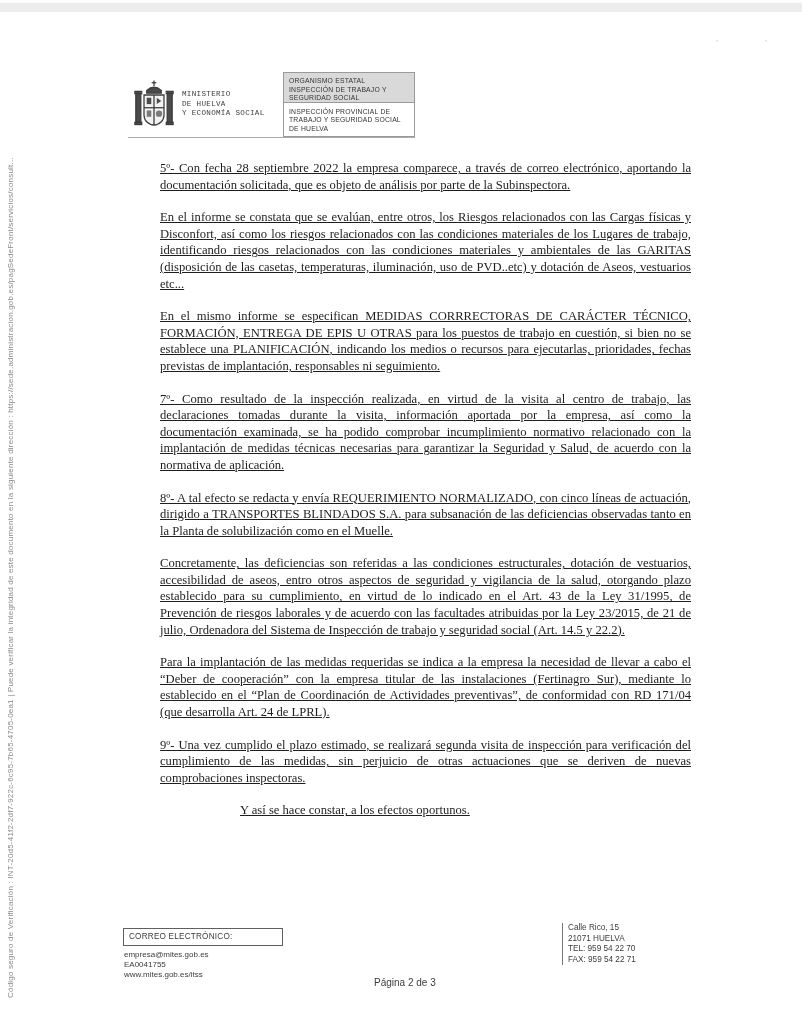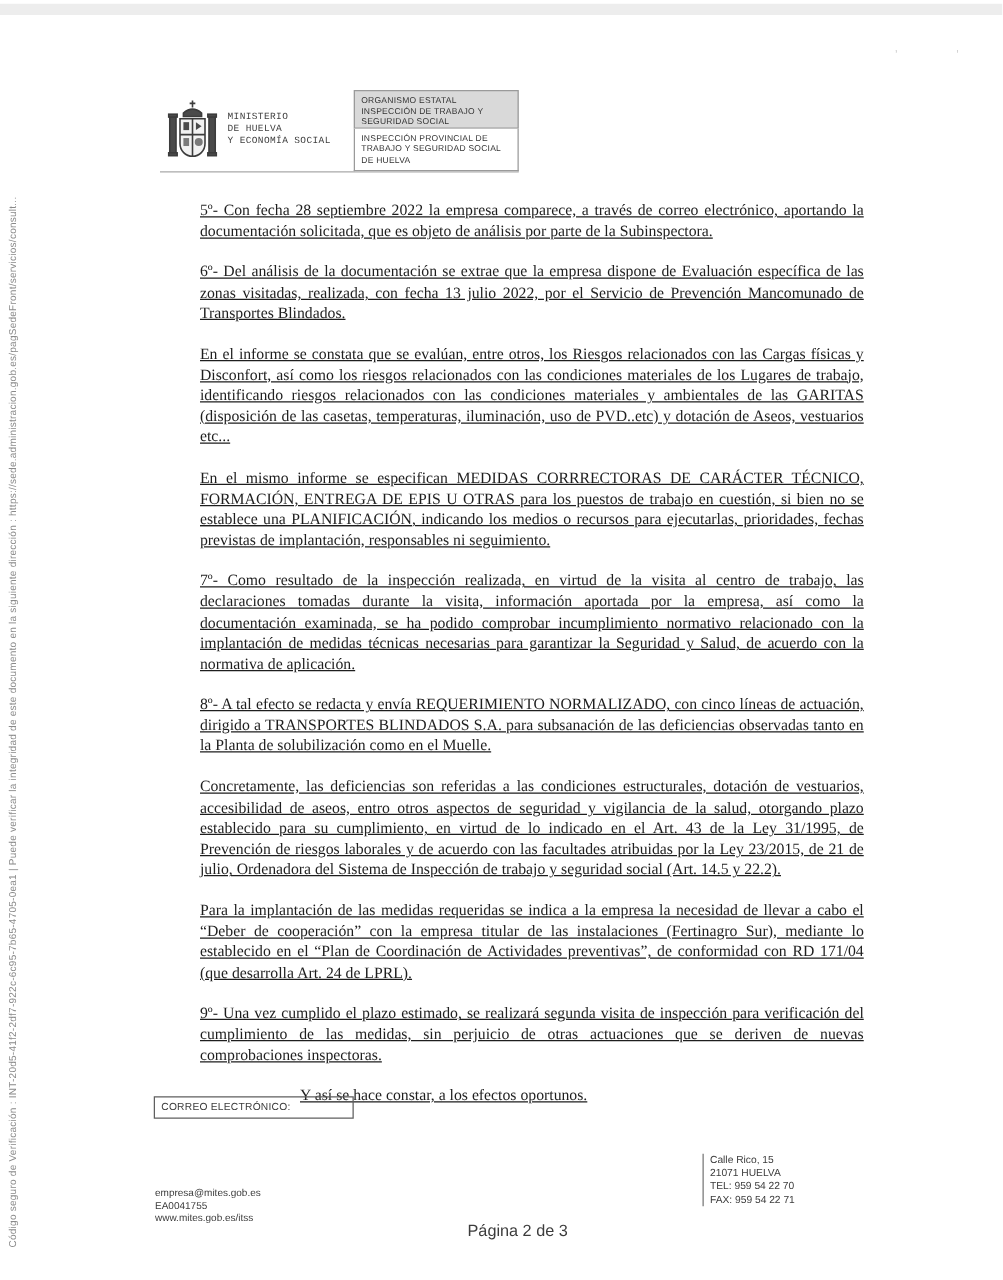--- a/index.html
+++ b/index.html
@@ -49,31 +49,31 @@
     font-family: "Liberation Serif", serif; font-size: 12.6px;
     line-height: 16.6px; color: #1e1e1e; text-align: justify; text-decoration: underline;
   }
   .doc-body p { margin: 0 0 16px 0; }
   .doc-body p.no-gap { margin-bottom: 16px; }
   .u { text-decoration: underline; }
   .closing { margin-top: 16px; padding-left: 80px; text-align: left; }
 
   
   .email-box {
-    position: absolute; left: 123px; top: 877px; width: 160px; height: 18px;
+    position: absolute; left: 123px; top: 928px; width: 160px; height: 18px;
     border: 1px solid #5f5f5f; font-size: 8.2px; color: #3c3c3c;
     padding: 3px 0 0 5px; letter-spacing: 0.2px;
   }
   .contact-lines {
     position: absolute; left: 124px; top: 950px;
     font-size: 8px; line-height: 10px; color: #3c3c3c;
   }
   .page-indicator {
     position: absolute; left: 374px; top: 977px;
-    font-size: 13px; color: #3c3c3c; text-align: right;
+    font-size: 10px; color: #3c3c3c; text-align: right;
   }
   .address-block {
     position: absolute; left: 562px; top: 923px; width: 130px;
     border-left: 1px solid #777; padding-left: 5px;
     font-size: 8.2px; line-height: 10.6px; color: #3c3c3c;
   }
 </style>
 </head>
 <body>
 
@@ -121,21 +121,20 @@
   <div class="letterhead-right">
     <div class="org-box top">ORGANISMO ESTATAL INSPECCIÓN DE TRABAJO Y SEGURIDAD SOCIAL</div>
     <div class="org-box bottom">
       <span>INSPECCIÓN PROVINCIAL DE TRABAJO Y SEGURIDAD SOCIAL DE HUELVA</span>
     </div>
   </div>
 </div>
 
 <div class="doc-body">
   <p>5º- Con fecha 28 septiembre 2022 la empresa comparece, a través de correo electrónico, aportando la documentación solicitada, que es objeto de análisis por parte de la Subinspectora.</p>
-  <p>6º- Del análisis de la documentación se extrae que la empresa dispone de Evaluación específica de las zonas visitadas, realizada, con fecha 13 julio 2022, por el Servicio de Prevención Mancomunado de Transportes Blindados.</p>
   <p>En el informe se constata que se evalúan, entre otros, los Riesgos relacionados con las Cargas físicas y Disconfort, así como los riesgos relacionados con las condiciones materiales de los Lugares de trabajo, identificando riesgos relacionados con las condiciones materiales y ambientales de las GARITAS (disposición de las casetas, temperaturas, iluminación, uso de PVD..etc) y dotación de Aseos, vestuarios etc...</p>
   <p><span>En el mismo informe se especifican MEDIDAS CORRRECTORAS DE CARÁCTER TÉCNICO, FORMACIÓN, ENTREGA DE EPIS U OTRAS para los puestos de trabajo en cuestión, si bien </span><span class="u">no se establece una PLANIFICACIÓN</span><span>, indicando los medios o recursos para ejecutarlas, prioridades, fechas previstas de implantación, responsables ni seguimiento.</span></p>
   <p>7º- Como resultado de la inspección realizada, en virtud de la visita al centro de trabajo, las declaraciones tomadas durante la visita, información aportada por la empresa, así como la documentación examinada, se ha podido comprobar incumplimiento normativo relacionado con la implantación de medidas técnicas necesarias para garantizar la Seguridad y Salud, de acuerdo con la normativa de aplicación.</p>
   <p class="no-gap">8º- A tal efecto se redacta y envía REQUERIMIENTO NORMALIZADO, con cinco líneas de actuación, dirigido a TRANSPORTES BLINDADOS S.A. para subsanación de las deficiencias observadas tanto en la Planta de solubilización como en el Muelle.</p>
   <p>Concretamente, las deficiencias son referidas a las condiciones estructurales, dotación de vestuarios, accesibilidad de aseos, entro otros aspectos de seguridad y vigilancia de la salud, otorgando plazo establecido para su cumplimiento, en virtud de lo indicado en el Art. 43 de la Ley 31/1995, de Prevención de riesgos laborales y de acuerdo con las facultades atribuidas por la Ley 23/2015, de 21 de julio, Ordenadora del Sistema de Inspección de trabajo y seguridad social (Art. 14.5 y 22.2).</p>
   <p>Para la implantación de las medidas requeridas se indica a la empresa la necesidad de llevar a cabo el “Deber de cooperación” con la empresa titular de las instalaciones (Fertinagro Sur), mediante lo establecido en el “Plan de Coordinación de Actividades preventivas”, de conformidad con RD 171/04 (que desarrolla Art. 24 de LPRL).</p>
   <p>9º- Una vez cumplido el plazo estimado, se realizará segunda visita de inspección para verificación del cumplimiento de las medidas, sin perjuicio de otras actuaciones que se deriven de nuevas comprobaciones inspectoras.</p>
   <p class="closing">Y así se hace constar, a los efectos oportunos.</p>
 </div>
 

